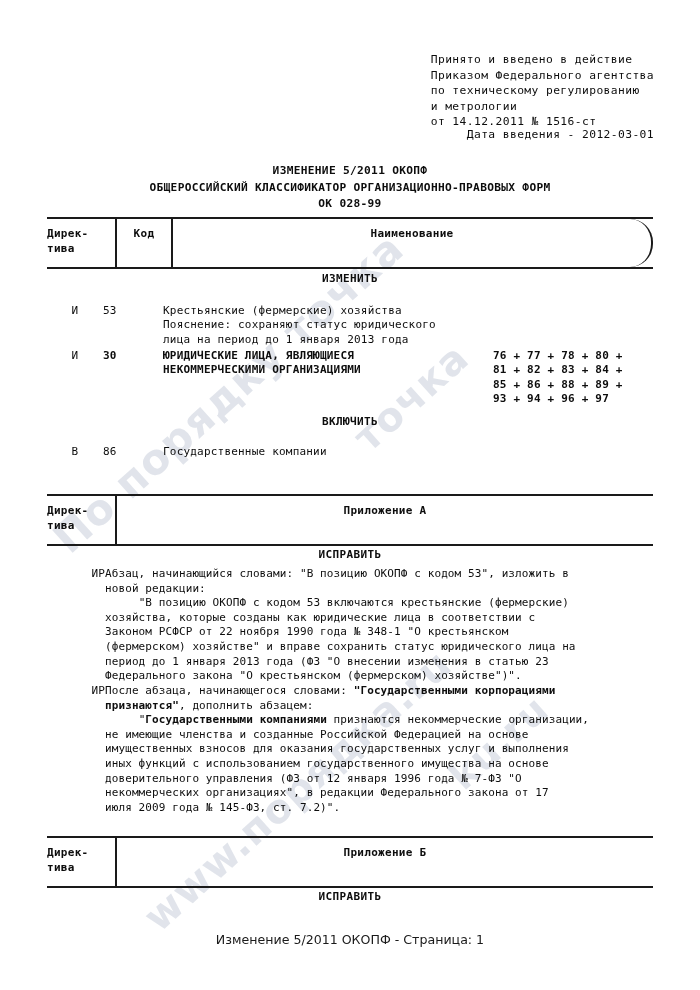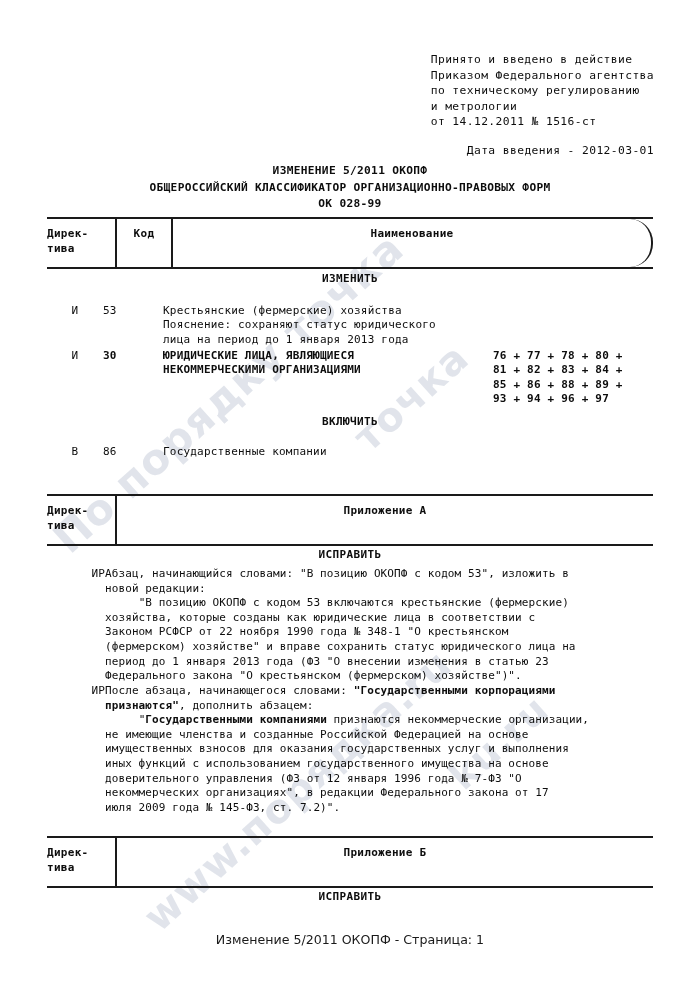--- a/index.html
+++ b/index.html
@@ -77,21 +77,20 @@
     line-height: 15.6px;
     letter-spacing: .4px;
   }
   .intro-date {
     position: absolute;
     top: 128px;
     right: 46px;
     text-align: right;
     font-size: 11.3px;
     letter-spacing: .4px;
-    margin-top: 16px;
   }
 
   
   .doc-title {
     position: absolute;
     top: 163px;
     left: 0;
     width: 700px;
     text-align: center;
     font-weight: bold;

